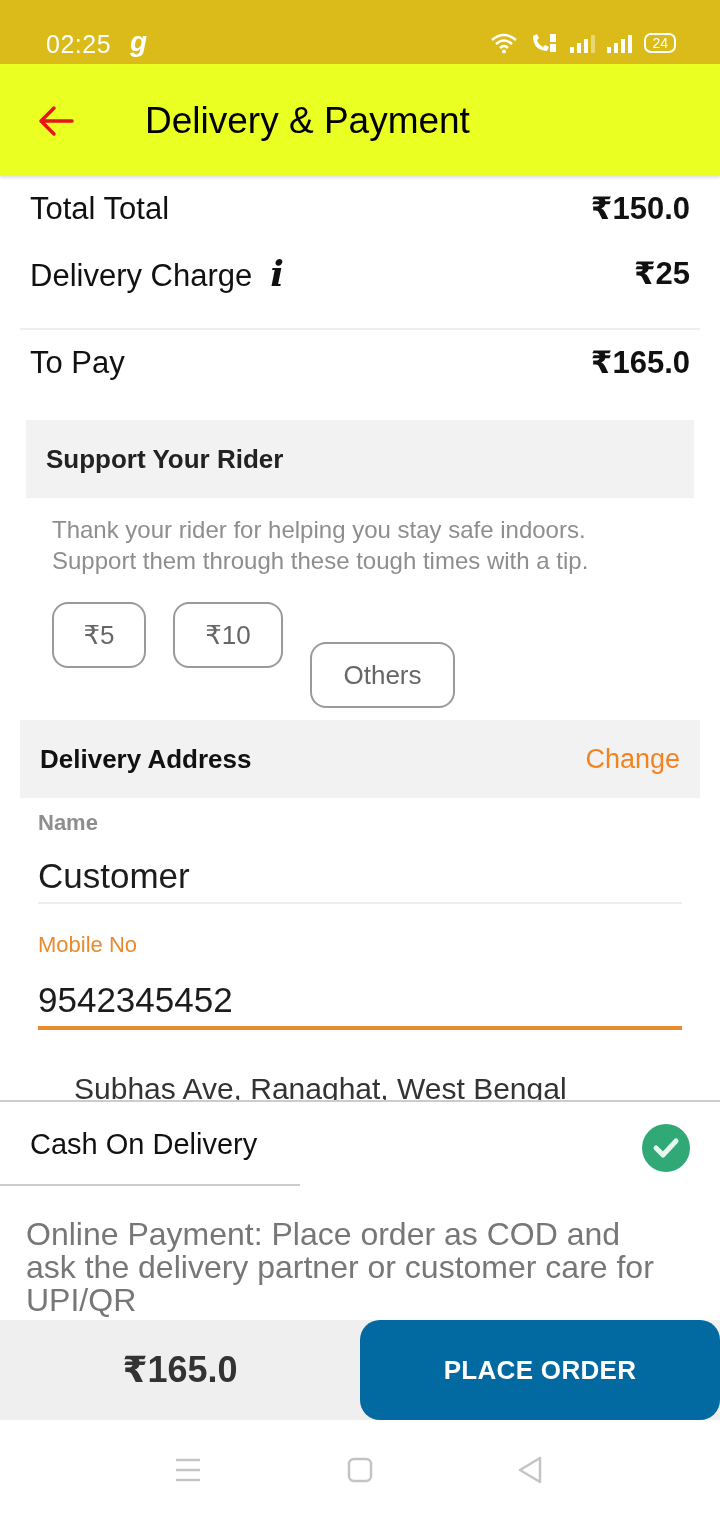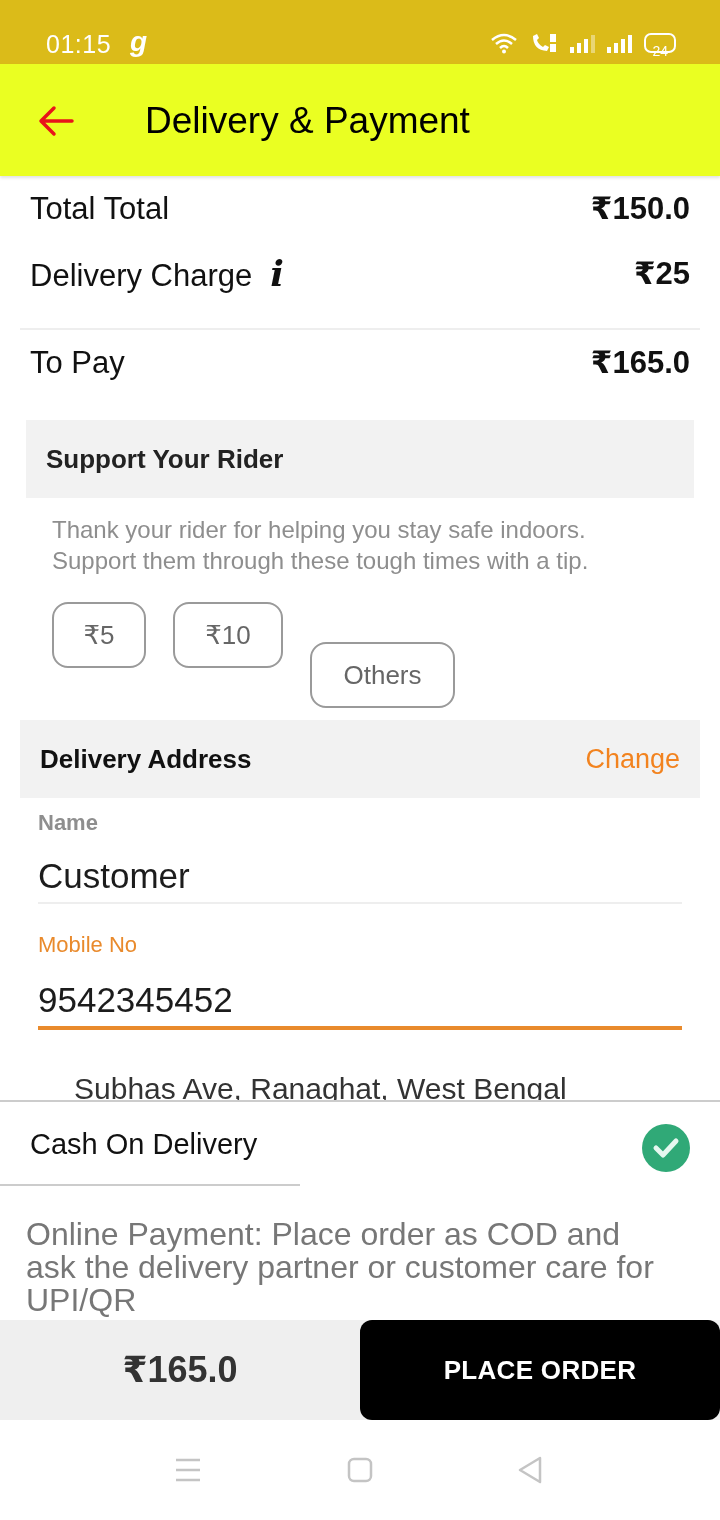--- a/index.html
+++ b/index.html
@@ -5,21 +5,21 @@
   * { box-sizing: border-box; margin: 0; padding: 0; }
   html, body { width: 720px; height: 1520px; overflow: hidden; background: #ffffff; }
   body { font-family: "Liberation Sans", "DejaVu Sans", sans-serif; color: #1a1a1a; position: relative; }
 
   .statusbar { position: absolute; left: 0; top: 0; width: 720px; height: 64px; background: #dbbb19; color: #fff; }
   .statusbar .time { position: absolute; left: 46px; top: 30px; font-size: 25px; letter-spacing: 0.5px; }
   .statusbar .g-icon { position: absolute; left: 130px; top: 26px; font-size: 28px; font-weight: bold; font-style: italic; }
   .statusbar .right { position: absolute; right: 44px; top: 30px; display: flex; align-items: center; gap: 12px; height: 26px; }
   .sig { display: flex; align-items: flex-end; gap: 3px; height: 20px; }
   .sig span { width: 4px; background: #fff; display: block; }
-  .battery { border: 2px solid #fff; border-radius: 7px; font-size: 14px; padding: 8px 6px; height: 20px; line-height: 16px; }
+  .battery { border: 2px solid #fff; border-radius: 7px; font-size: 14px; padding: 0 6px; height: 20px; line-height: 16px; }
 
   .appbar { position: absolute; left: 0; top: 64px; width: 720px; height: 112px; background: #eaff22; box-shadow: 0 2px 3px rgba(0,0,0,0.12); z-index: 2; }
   .appbar .back { position: absolute; left: 36px; top: 36px; width: 42px; height: 42px; cursor: pointer; }
   .appbar .title { position: absolute; left: 145px; top: 36px; font-size: 37px; font-weight: 500; color: #000; }
 
   .content { position: absolute; left: 0; top: 176px; width: 720px; height: 924px; overflow: hidden; }
 
   .row { position: absolute; left: 30px; right: 30px; display: flex; justify-content: space-between; align-items: center; font-size: 31px; color: #111; }
   .row .amt { font-weight: bold; }
   .info-i { font-family: "DejaVu Serif", serif; font-style: italic; font-weight: bold; font-size: 36px; margin-left: 18px; display: inline-block; }
@@ -38,30 +38,30 @@
   .addr-peek { position: absolute; left: 74px; top: 896px; font-size: 30px; color: #333; white-space: nowrap; }
 
   .payment { position: absolute; left: 0; top: 1100px; width: 720px; height: 220px; background: #fff; border-top: 2px solid #cccccc; }
   .cod { position: absolute; left: 30px; top: 26px; font-size: 29px; color: #111; }
   .check { position: absolute; left: 642px; top: 22px; width: 48px; height: 48px; border-radius: 50%; background: #30a977; display: flex; align-items: center; justify-content: center; cursor: pointer; }
   .cod-line { position: absolute; left: 0; top: 82px; width: 300px; height: 2px; background: #cccccc; }
   .online-note { position: absolute; left: 26px; top: 116px; width: 640px; font-size: 32px; line-height: 33px; color: #777; }
 
   .bottom { position: absolute; left: 0; top: 1320px; width: 720px; height: 100px; background: #efefef; }
   .total { position: absolute; left: 0; top: 0; width: 360px; height: 100px; display: flex; align-items: center; justify-content: center; font-size: 36px; font-weight: bold; color: #333; }
-  .place { position: absolute; left: 360px; top: 0; width: 360px; height: 100px; background: #000000; border-radius: 12px; display: flex; align-items: center; justify-content: center; color: #fff; font-size: 26px; font-weight: bold; cursor: pointer; letter-spacing: 0.3px; }
+  .place { position: absolute; left: 360px; top: 0; width: 360px; height: 100px; background: #0369a1; border-radius: 20px; display: flex; align-items: center; justify-content: center; color: #fff; font-size: 26px; font-weight: bold; cursor: pointer; letter-spacing: 0.3px; }
 
   .navbar { position: absolute; left: 0; top: 1420px; width: 720px; height: 100px; background: #fff; }
   .nav-btn { position: absolute; top: 30px; width: 40px; height: 40px; display: flex; align-items: center; justify-content: center; cursor: pointer; }
 </style>
 </head>
 <body>
 
 <div class="statusbar">
-  <span class="time">01:15</span>
+  <span class="time">02:25</span>
   <span class="g-icon">g</span>
   <div class="right">
     <svg width="28" height="22" viewBox="0 0 28 22">
       <path d="M2 8 Q14 -2 26 8" stroke="#fff" stroke-width="2.5" fill="none"></path>
       <path d="M6 12 Q14 5 22 12" stroke="#fff" stroke-width="2.5" fill="none"></path>
       <path d="M10 16 Q14 12 18 16" stroke="#fff" stroke-width="2.5" fill="none"></path>
       <circle cx="14" cy="19.5" r="2" fill="#fff"></circle>
     </svg>
     <svg width="28" height="22" viewBox="0 0 28 22">
       <path d="M3 4 Q3 18 17 19 L19 15 L15 13 L13 15 Q8 12 7 8 L9 6 L7 2 Z" fill="#fff"></path>

